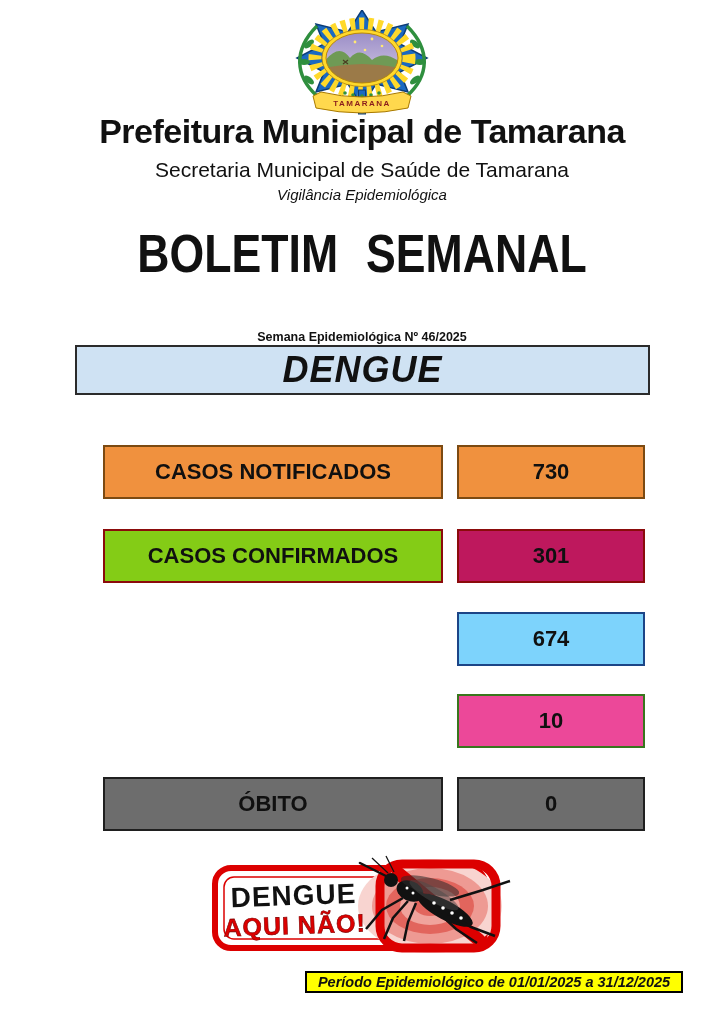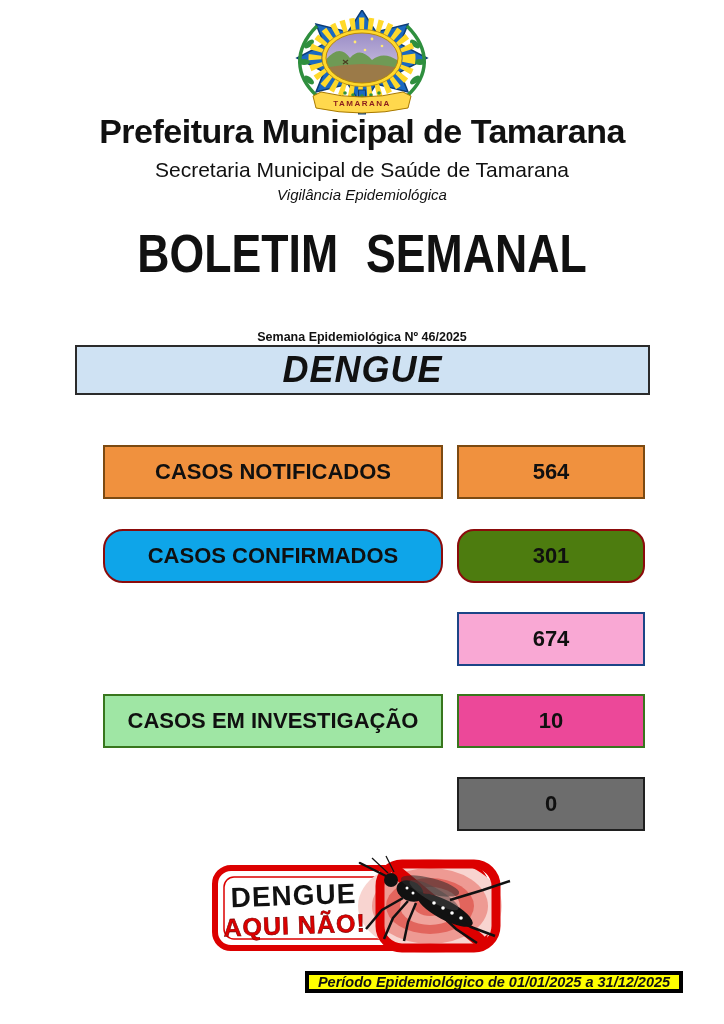--- a/index.html
+++ b/index.html
@@ -28,21 +28,21 @@
     display:flex; align-items:center; justify-content:center;
     font-weight:bold; font-size:22px; color:#101010;
   }
   .stat-label { left:78px;  width:340px;margin-left:25px; }
   .stat-value { left:457px; width:188px; }
   .row-0 { top:445px; } .row-1 { top:529px; } .row-2 { top:612px; }
   .row-3 { top:694px; } .row-4 { top:777px; }
   .stamp-wrap { position:absolute; left:198px; top:850px; width:348px; height:114px; }
   .footer-banner {
     position:absolute; left:305px; top:971px; width:378px; height:22px;
-    border:4px solid #000000; box-sizing:border-box;
+    border:2px solid #000000; box-sizing:border-box;
     display:flex; align-items:center; justify-content:center;
     font-size:14.5px; font-weight:bold; font-style:italic; color:#111;
   }
   .logo-wrap { position:absolute; left:282px; top:10px; width:160px; height:106px; }
   svg text { font-family:"Liberation Sans", sans-serif; }
 </style>
 </head>
 <body>
 
 <div class="page">
@@ -101,30 +101,30 @@
   <div class="abs-center org-title">Prefeitura Municipal de Tamarana</div>
   <div class="abs-center dept-title">Secretaria Municipal de Saúde de Tamarana</div>
   <div class="abs-center unit-title">Vigilância Epidemiológica</div>
 
   <div class="abs-center boletim-title">BOLETIM SEMANAL</div>
   <div class="abs-center week-line">Semana Epidemiológica Nº 46/2025</div>
 
   <div class="disease-banner" style="background-color: rgb(207, 226, 243); border-color: rgb(43, 43, 43);">DENGUE</div>
 
   <div class="stat-label row-0" style="background-color: rgb(240, 145, 62); border-color: rgb(124, 74, 18);">CASOS NOTIFICADOS</div>
-  <div class="stat-value row-0" style="background-color: rgb(240, 145, 62); border-color: rgb(124, 74, 18);">564</div>
+  <div class="stat-value row-0" style="background-color: rgb(240, 145, 62); border-color: rgb(124, 74, 18);">730</div>
 
-  <div class="stat-label row-1" style="background-color: #0ea5e9; border-color: rgb(139, 11, 11); border-radius: 20px;">CASOS CONFIRMADOS</div>
-  <div class="stat-value row-1" style="background-color: #4d7c0f; border-color: rgb(139, 11, 11); border-radius: 17px;">301</div>
+  <div class="stat-label row-1" style="background-color: #84cc16; border-color: rgb(139, 11, 11);">CASOS CONFIRMADOS</div>
+  <div class="stat-value row-1" style="background-color: #be185d; border-color: rgb(139, 11, 11);">301</div>
 
-  <div class="stat-value row-2" style="background-color: #f9a8d4; border-color: rgb(28, 69, 135);">674</div>
+  <div class="stat-value row-2" style="background-color: #7dd3fc; border-color: rgb(28, 69, 135);">674</div>
 
-  <div class="stat-label row-3" style="background-color: rgb(159, 230, 164); border-color: rgb(56, 118, 29);">CASOS EM INVESTIGAÇÃO</div>
   <div class="stat-value row-3" style="background-color: #ec4899; border-color: rgb(56, 118, 29);">10</div>
 
+  <div class="stat-label row-4" style="background-color: rgb(109, 109, 109); border-color: rgb(31, 31, 31);">ÓBITO</div>
   <div class="stat-value row-4" style="background-color: rgb(109, 109, 109); border-color: rgb(31, 31, 31);">0</div>
 
   <div class="stamp-wrap">
     <svg viewBox="0 0 348 114" width="348" height="114">
 
       <rect x="17" y="18" width="270" height="80" rx="16" fill="#ffffff" stroke="#dc0000" stroke-width="6"></rect>
       <rect x="26" y="27" width="252" height="62" rx="10" fill="none" stroke="#dc0000" stroke-width="1.5"></rect>
 
       <ellipse cx="232" cy="56" rx="72" ry="47" fill="#f8d4d0"></ellipse>
       <ellipse cx="232" cy="56" rx="58" ry="38" fill="#ee9a93"></ellipse>

